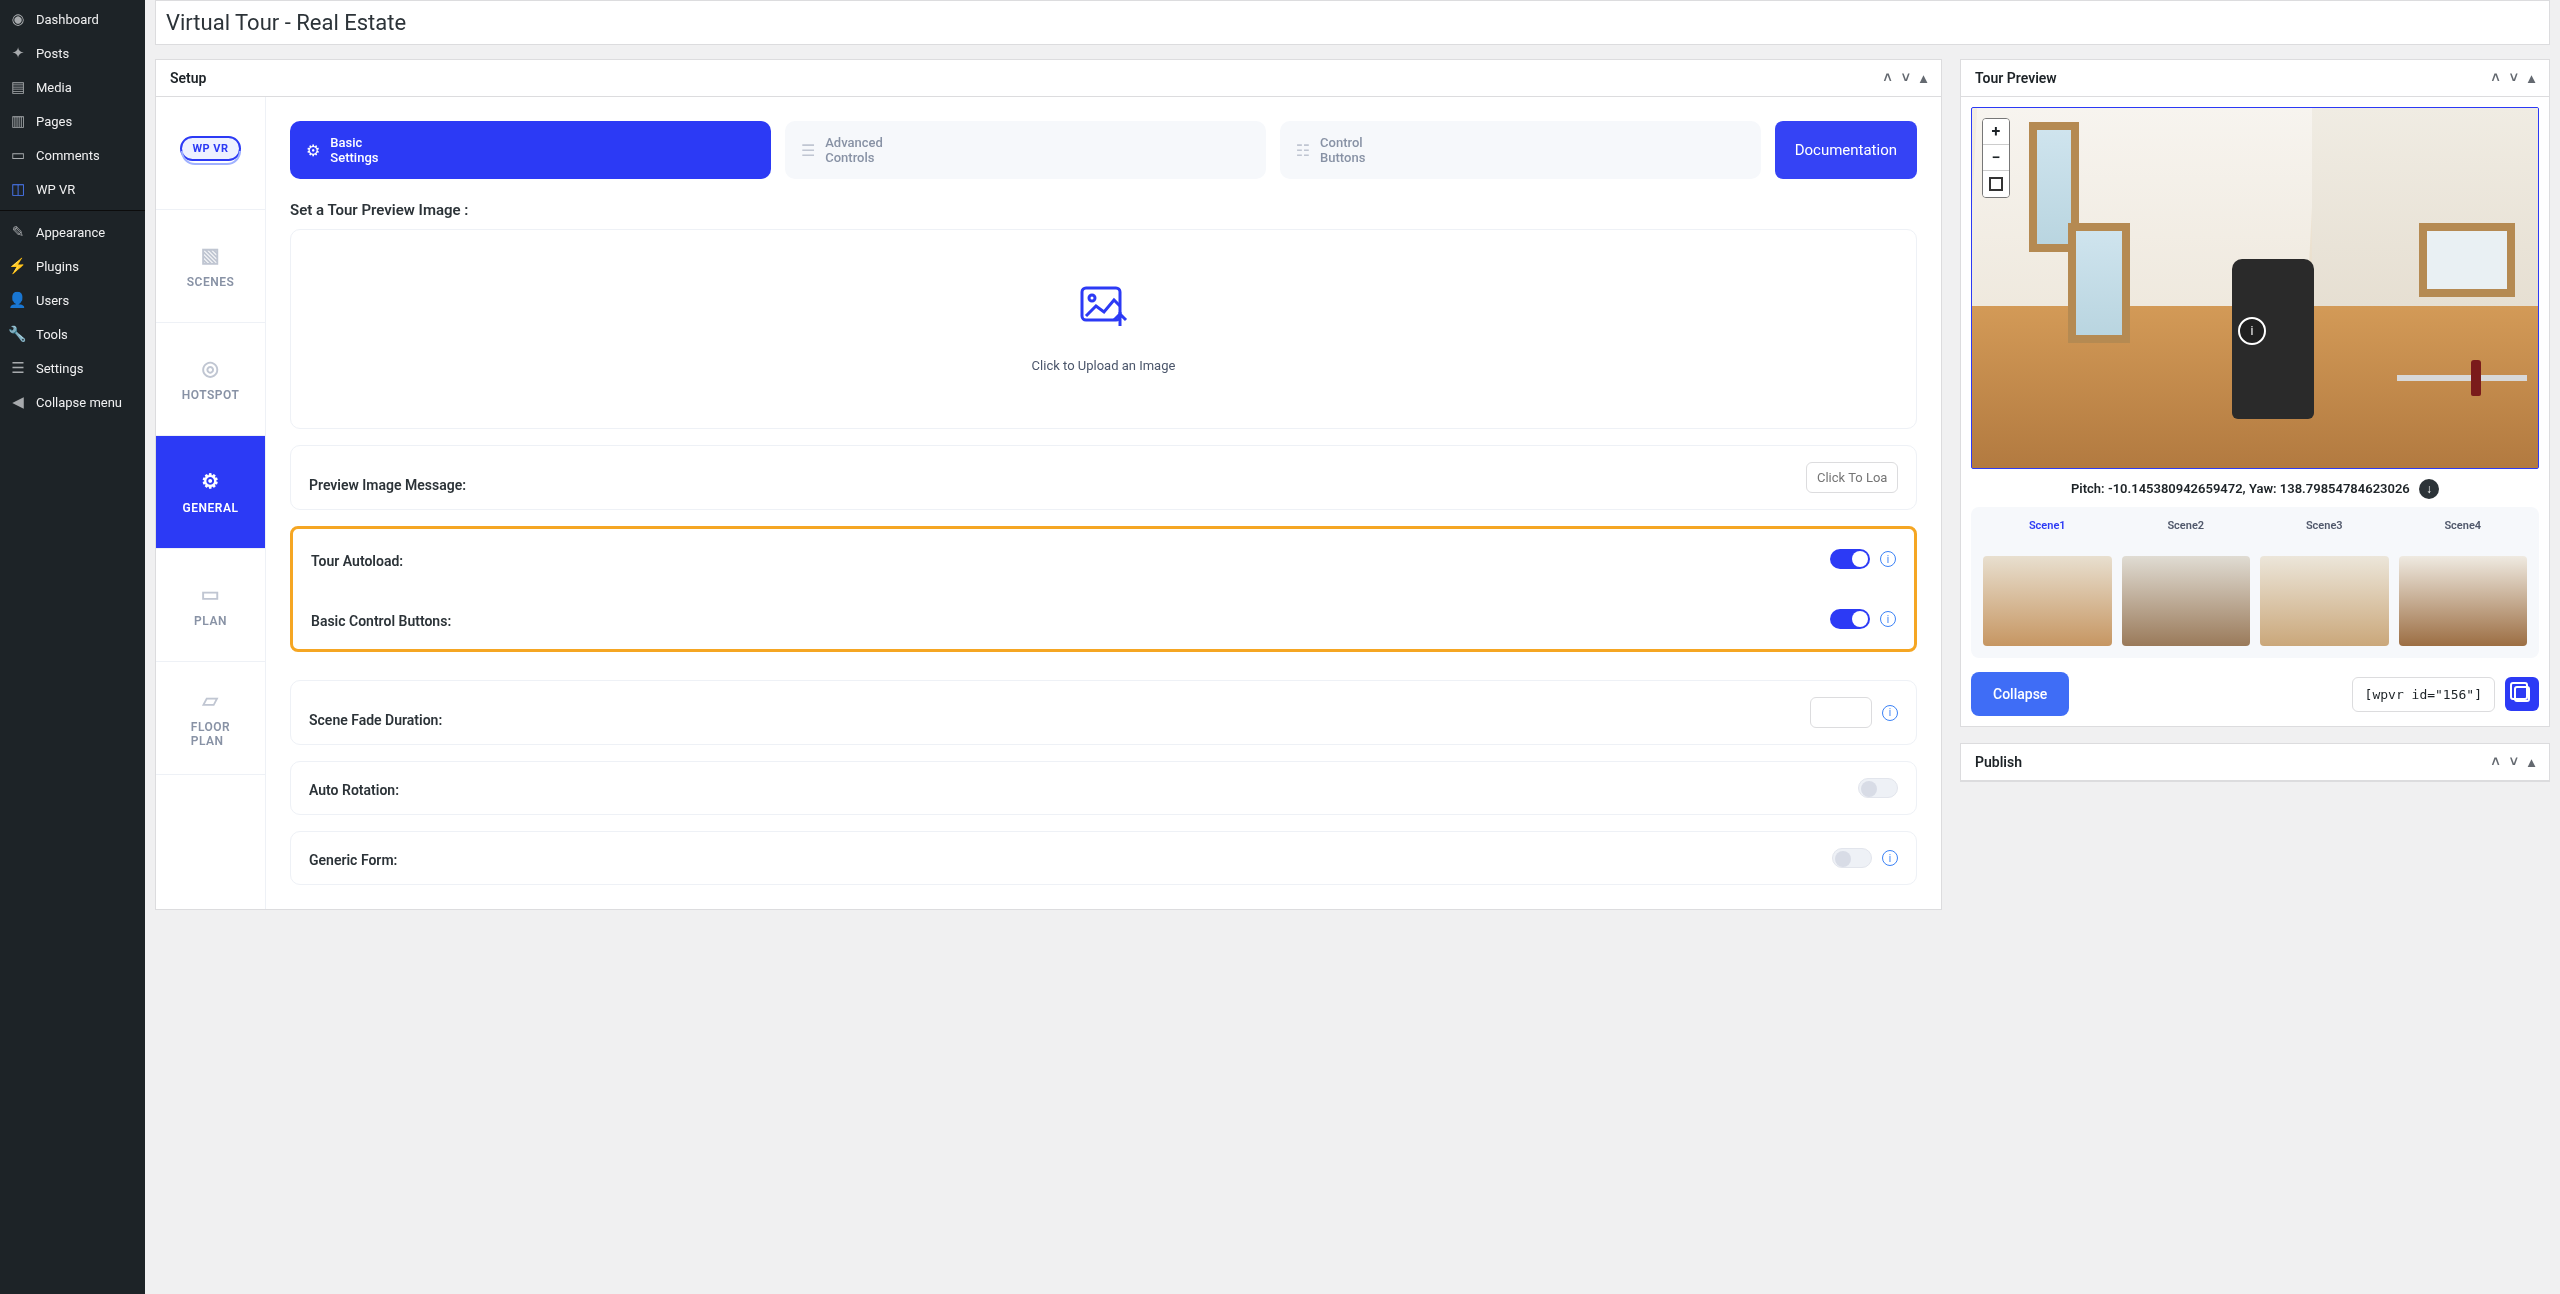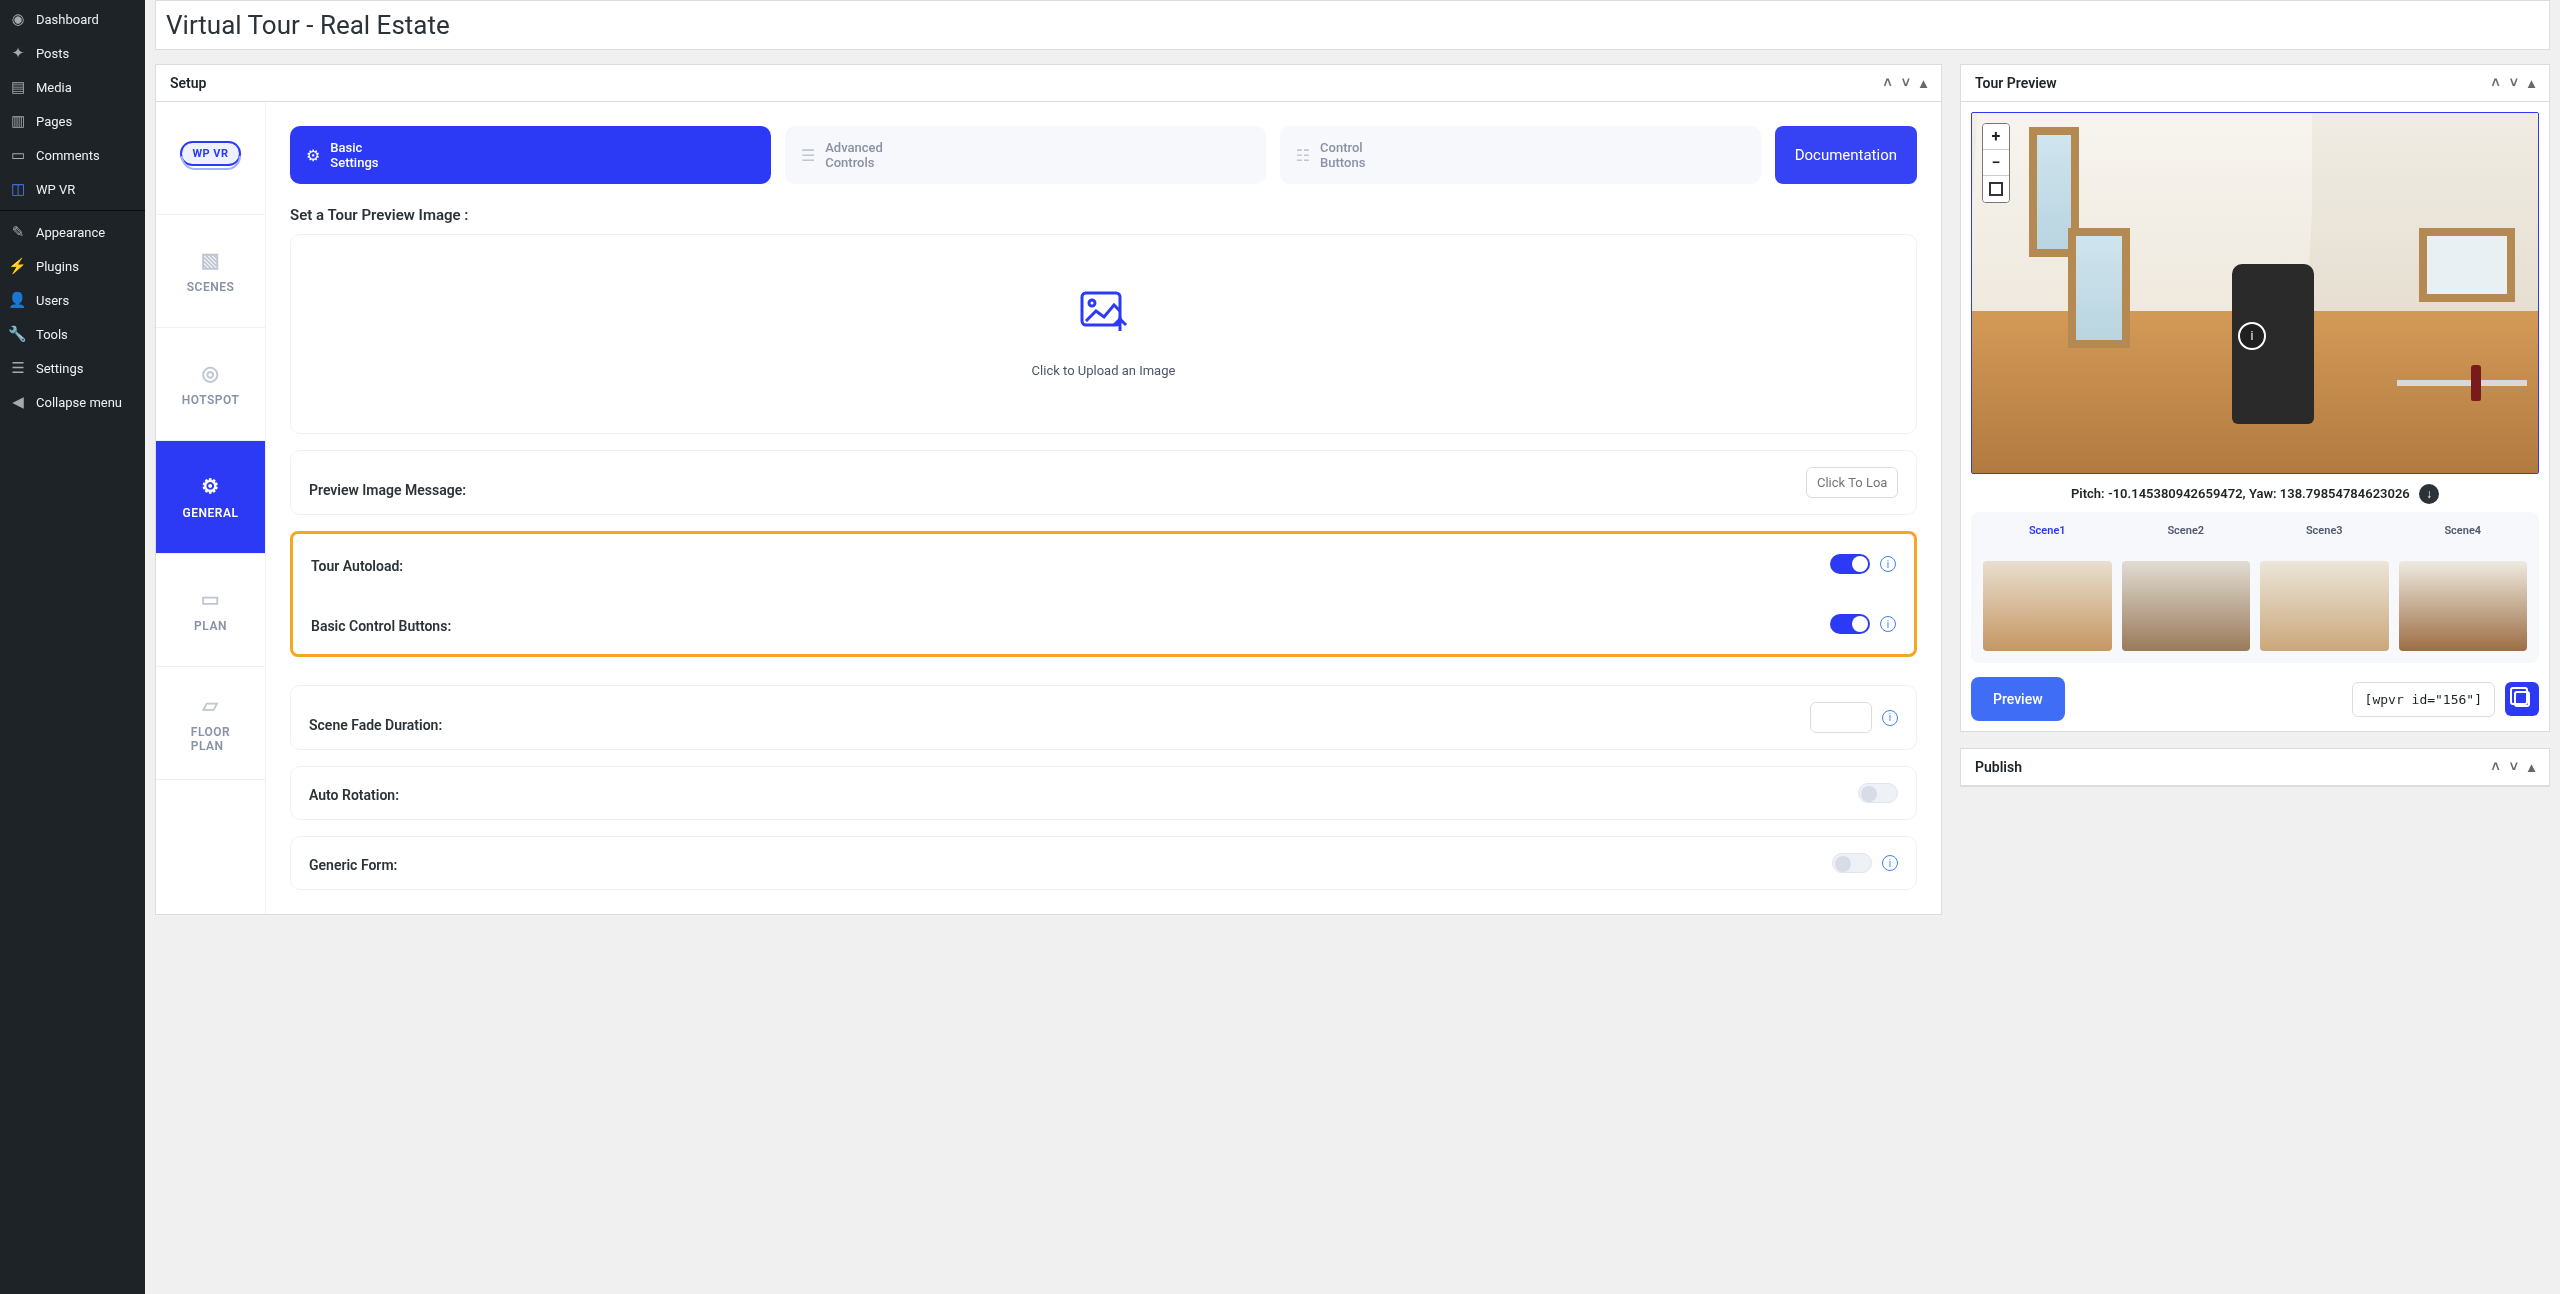--- a/index.html
+++ b/index.html
@@ -10,21 +10,21 @@
 
 .sidebar { width: 145px; background: #1d2327; color: #f0f0f1; flex-shrink: 0; padding-top: 2px; }
 .sidebar-item { display: flex; align-items: center; padding: 7px 8px; cursor: pointer; color: #f0f0f1; }
 .sidebar-icon { width: 20px; height: 20px; margin-right: 8px; display:flex; align-items:center; justify-content:center; font-size:15px; color:#a7aaad; }
 .sidebar-sep { height:1px; background:#32373c; margin:4px 0; border-top:1px solid #0c0c0c; }
 
 
 .main { flex: 1; padding: 0 10px 10px 10px; }
 
 .title-input { width:100%; background:#fff; border:1px solid #dcdcde; padding:3px 8px; margin-bottom:14px; }
-.title-input input { width:100%; border:none; outline:none; font-size:26px; padding:6px 2px; color:#2c3338; }
+.title-input input { width:100%; border:none; outline:none; font-size:22px; padding:6px 2px; color:#2c3338; }
 
 .cols { display:flex; gap:18px; }
 .col-left { flex:1; min-width:0; }
 .col-right { width:590px; flex-shrink:0; }
 
 .panel { background:#fff; border:1px solid #dcdcde; margin-bottom:16px; }
 .panel-hdr { display:flex; align-items:center; padding:10px 14px; border-bottom:1px solid #dcdcde; font-weight:600; font-size:14px; }
 .panel-hdr .spacer { flex:1; }
 .hdr-ico { margin-left:10px; color:#646970; cursor:pointer; }
 
@@ -360,21 +360,21 @@
                   <div class="thumb-lbl">Scene3</div>
                   <div class="thumb-img t3"></div>
                 </div>
               <div class="thumb">
                   <div class="thumb-lbl">Scene4</div>
                   <div class="thumb-img t4"></div>
                 </div>
             </div>
 
             <div class="tp-footer">
-              <button class="preview-btn">Preview</button>
+              <button class="preview-btn">Collapse</button>
               <span class="shortcode">[wpvr id="156"]</span>
               <span class="copy-btn">
                   <span class="copy-ico"></span>
                 </span>
             </div>
           </div>
         </div>
 
         <div class="panel">
           <div class="panel-hdr">

